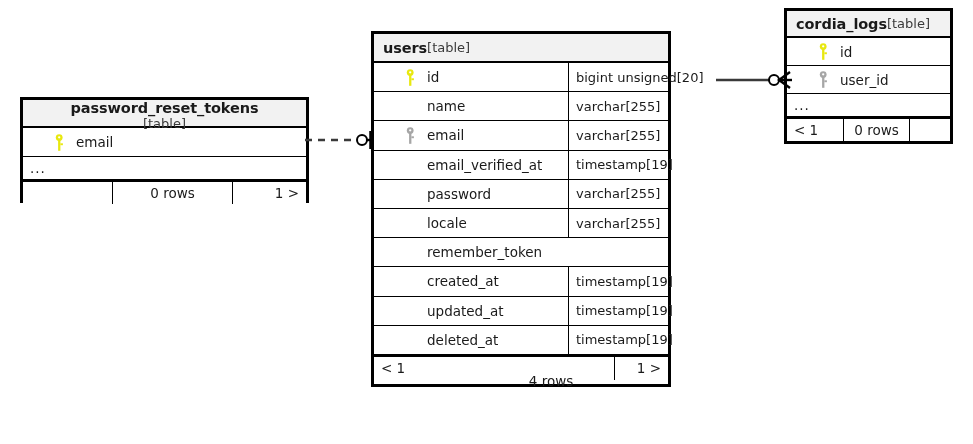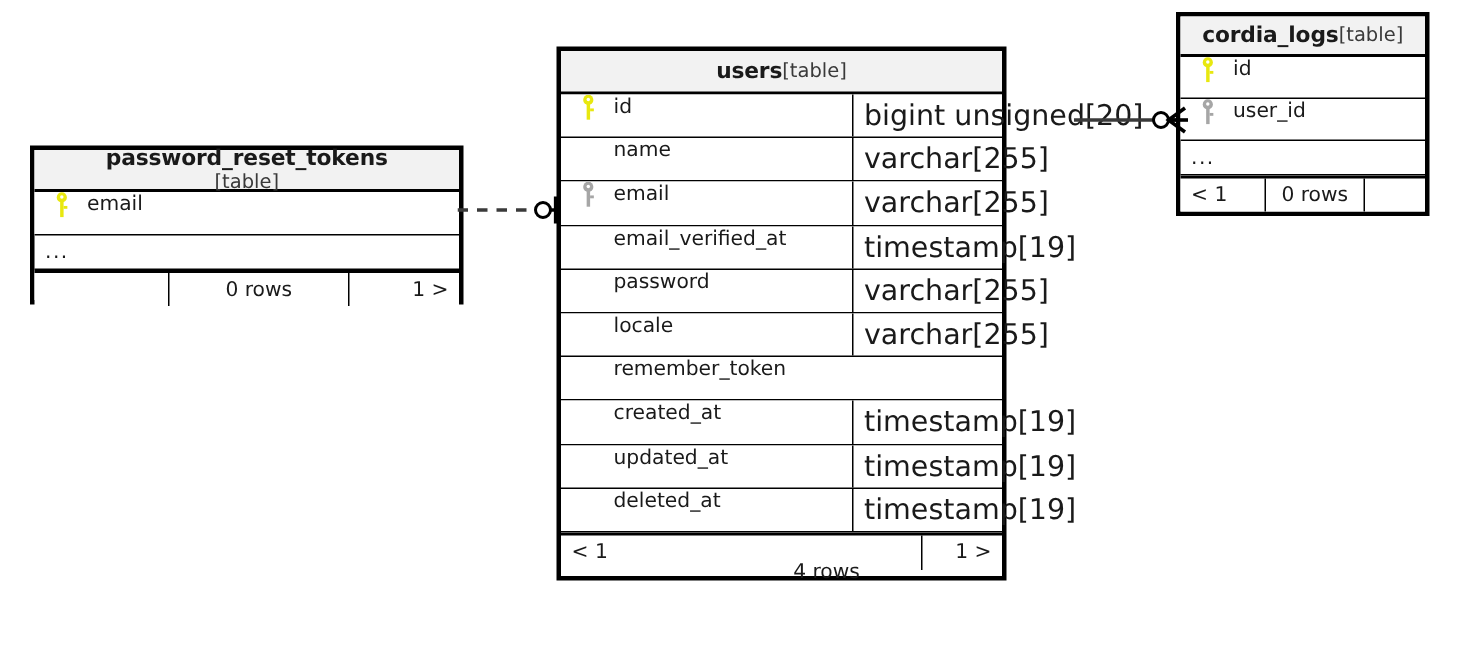--- a/index.html
+++ b/index.html
@@ -18,21 +18,21 @@
     position:absolute;
     border:3px solid #000000;
     background:#ffffff;
     box-sizing:border-box;
   }
   .node .title{
     background:#f2f2f2;
     border-bottom:2px solid #000000;
     display:flex;
     align-items:center;
-    justify-content:center;
+    justify-content:flex-start;
     padding:0 9px;
     box-sizing:border-box;
   }
   .title .tname{
     font-weight:bold;
     font-size:14.5px;
     letter-spacing:-0.1px;
     white-space:nowrap;
   }
   .title .ttag{
@@ -44,33 +44,33 @@
   .row{
     display:flex;
     align-items:stretch;
     border-bottom:1.5px solid #000000;
     box-sizing:border-box;
     background:#ffffff;
   }
   .row:last-child{border-bottom:none;}
   .cell-name{
     display:flex;
-    align-items:flex-start;
+    align-items:center;
+    box-sizing:border-box;
+    padding-left:25px;
+    font-size:13.5px;
+    white-space:nowrap;
+    overflow:hidden;
+  }
+  .cell-type{
+    display:flex;
+    align-items:center;
     box-sizing:border-box;
     padding-left:7px;
-    font-size:13.5px;
-    white-space:nowrap;
-    overflow:hidden;
-  }
-  .cell-type{
-    display:flex;
-    align-items:center;
-    box-sizing:border-box;
-    padding-left:7px;
-    font-size:19px;
+    font-size:13px;
     white-space:nowrap;
     border-left:1.5px solid #000000;
   }
   .keyslot{
     width:22px;min-width:22px;
     display:flex;align-items:center;justify-content:center;
   }
   .colname{padding-left:6px;}
 
   

